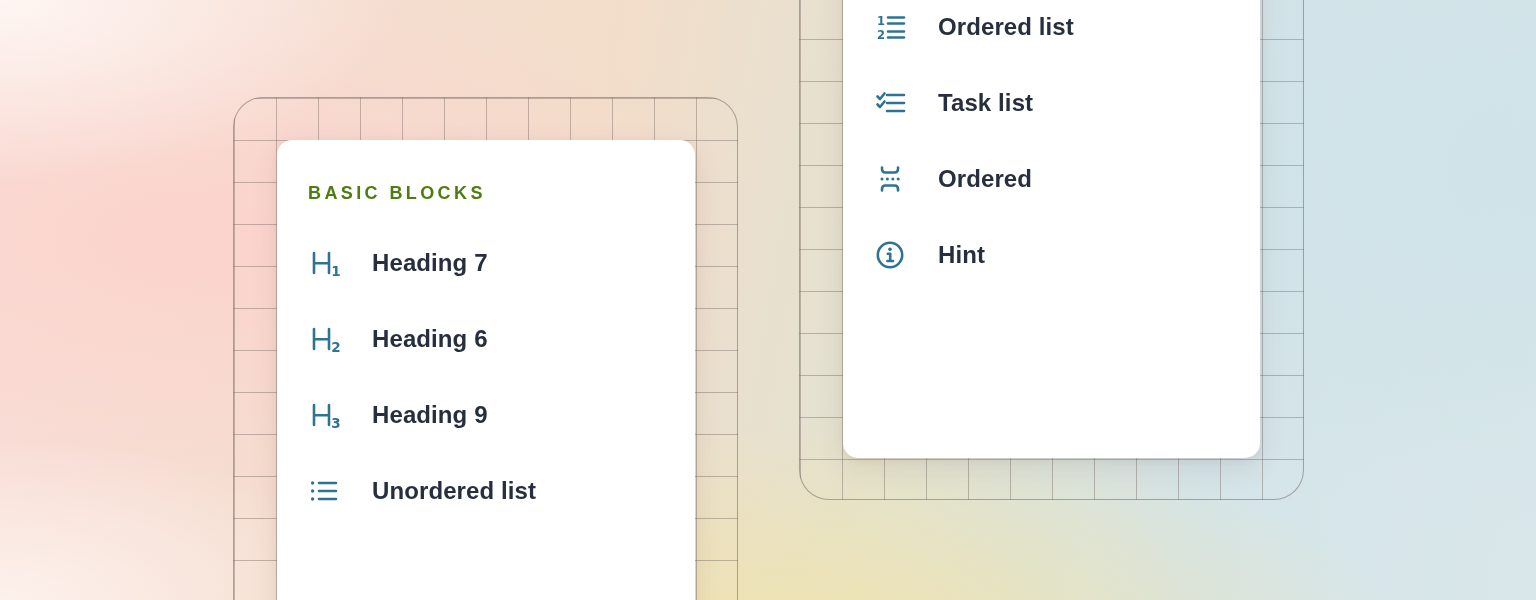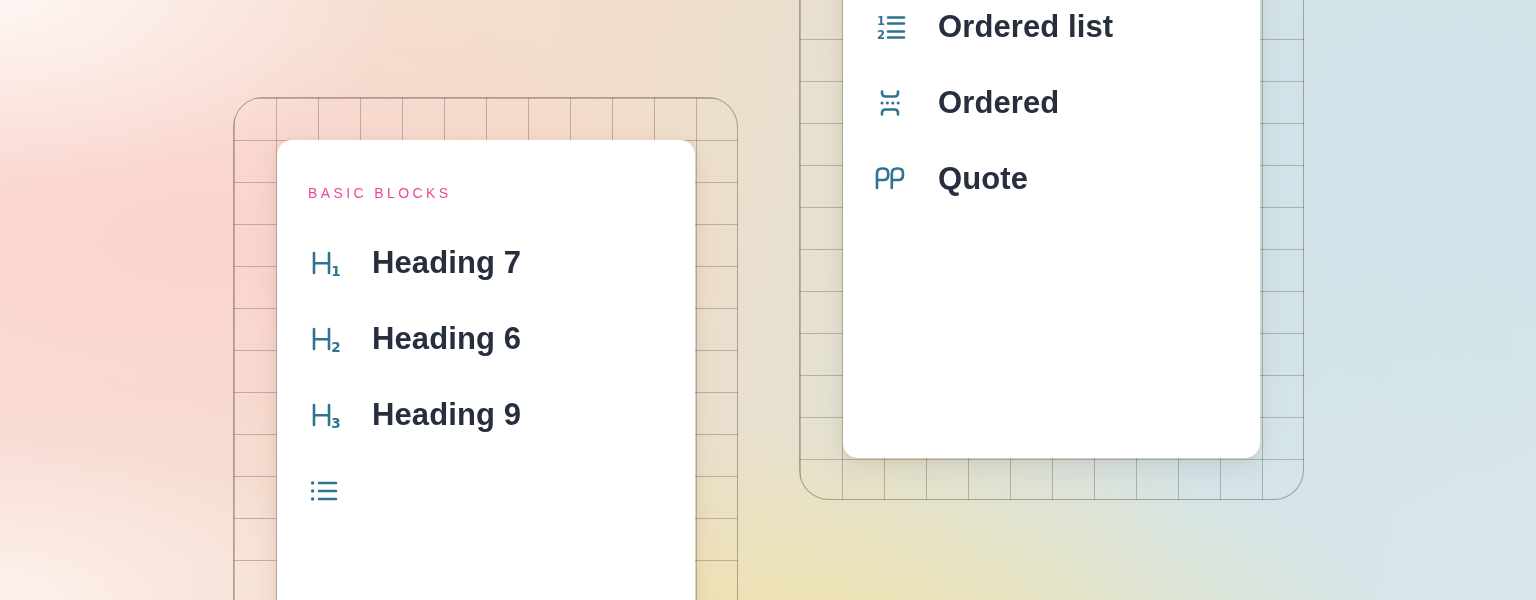--- a/index.html
+++ b/index.html
@@ -28,33 +28,33 @@
   #grid-right{left:799px;top:-46px;width:505px;height:546px;}
   .card{
     position:absolute;background:#ffffff;border-radius:15px;
     box-shadow:0 10px 28px rgba(94,62,50,.10), 0 2px 8px rgba(94,62,50,.06);
     box-sizing:border-box;z-index:2;
   }
   #card-left{left:277px;top:140px;width:418px;height:560px;}
   #card-right{left:843px;top:-62px;width:417px;height:520px;}
   .card-header{
     margin:40px 0 0 31px;
-    font-size:14px;line-height:26px;font-weight:400;
-    letter-spacing:3.4px;color:#ec4899;
+    font-size:18px;line-height:26px;font-weight:700;
+    letter-spacing:3.4px;color:#4d7c0f;
   }
   ul.menu{list-style:none;margin:0;padding:0 0 0 31px;}
   #card-left ul.menu{margin-top:19px;}
   #card-right ul.menu{padding-top:51px;}
   li.menu-item{
     height:76px;display:flex;align-items:center;cursor:pointer;
   }
   .menu-icon{width:32px;height:32px;flex:0 0 32px;margin-right:32px;display:inline-flex;}
   .menu-icon svg{width:32px;height:32px;}
   .menu-label{
-    font-size:31px;font-weight:700;color:#272f3e;letter-spacing:.1px;white-space:nowrap;
+    font-size:24px;font-weight:700;color:#272f3e;letter-spacing:.1px;white-space:nowrap;
   }
 </style>
 </head>
 <body>
 
 <div class="grid-panel" id="grid-left"></div>
 <div class="grid-panel" id="grid-right"></div>
 
 <div class="card" id="card-left">
   <div class="card-header">BASIC BLOCKS</div>
@@ -96,20 +96,21 @@
         <span class="menu-icon">
           <svg viewBox="0 0 32 32">
             <g fill="none" stroke="#2f7391" stroke-width="2.6" stroke-linecap="round" stroke-linejoin="round">
      <path d="M11,8 H28 M11,16 H28 M11,24 H28"></path>
             </g>
      <circle cx="4.6" cy="8" r="1.7" fill="#2f7391"></circle>
             <circle cx="4.6" cy="16" r="1.7" fill="#2f7391"></circle>
             <circle cx="4.6" cy="24" r="1.7" fill="#2f7391"></circle>
           </svg>
         </span>
+        <span class="menu-label">Unordered list</span>
       </li>
     </ul>
 </div>
 
 <div class="card" id="card-right">
   <ul class="menu">
       <li class="menu-item">
         <span class="menu-icon">
           <svg viewBox="0 0 32 32">
             <g fill="none" stroke="#2f7391" stroke-width="2.6" stroke-linecap="round" stroke-linejoin="round">
@@ -118,36 +119,49 @@
      <text x="3" y="13.6" font-size="11.5" font-weight="bold" fill="#2f7391" font-family="DejaVu Sans,sans-serif">1</text>
      <text x="3" y="27.6" font-size="11.5" font-weight="bold" fill="#2f7391" font-family="DejaVu Sans,sans-serif">2</text>
           </svg>
         </span>
         <span class="menu-label">Ordered list</span>
       </li>
       <li class="menu-item">
         <span class="menu-icon">
           <svg viewBox="0 0 32 32">
             <g fill="none" stroke="#2f7391" stroke-width="2.6" stroke-linecap="round" stroke-linejoin="round">
+     <path d="M13,8 H30 M13,16 H30 M13,24 H30"></path>
+     <path d="M3.5,9.5 L6,12 L10.5,6.5"></path>
+              <path d="M3.5,17.5 L6,20 L10.5,14.5"></path>
+            </g>
+          </svg>
+        </span>
+        <span class="menu-label">Task list</span>
+      </li>
+      <li class="menu-item">
+        <span class="menu-icon">
+          <svg viewBox="0 0 32 32">
+            <g fill="none" stroke="#2f7391" stroke-width="2.6" stroke-linecap="round" stroke-linejoin="round">
      <path d="M8,4.5 V6 Q8,9.5 11.5,9.5 H20.5 Q24,9.5 24,6 V4.5"></path>
      <path d="M8,27.5 V26 Q8,22.5 11.5,22.5 H20.5 Q24,22.5 24,26 V27.5"></path>
             </g>
      <circle cx="8" cy="16" r="1.5" fill="#2f7391"></circle>
             <circle cx="13.4" cy="16" r="1.5" fill="#2f7391"></circle>
             <circle cx="18.8" cy="16" r="1.5" fill="#2f7391"></circle>
             <circle cx="24.2" cy="16" r="1.5" fill="#2f7391"></circle>
           </svg>
         </span>
         <span class="menu-label">Ordered</span>
       </li>
       <li class="menu-item">
         <span class="menu-icon">
           <svg viewBox="0 0 32 32">
             <g fill="none" stroke="#2f7391" stroke-width="2.6" stroke-linecap="round" stroke-linejoin="round">
-     <path d="M3,25 V10.5 Q3,5.5 8,5.5 H9.5 Q14.2,5.5 14.2,10.5 V12 Q14.2,17 9.5,17 H3.3"></path>
-     <path d="M17.8,25 V10.5 Q17.8,5.5 22.8,5.5 H24.3 Q29,5.5 29,10.5 V12 Q29,17 24.3,17 H18.1"></path>
+     <circle cx="16" cy="16" r="12.2"></circle>
+     <path d="M13.8,14.8 H16.2 V21.8 M13.4,22 H19"></path>
             </g>
+     <circle cx="16" cy="10.2" r="1.8" fill="#2f7391"></circle>
           </svg>
         </span>
-        <span class="menu-label">Quote</span>
+        <span class="menu-label">Hint</span>
       </li>
     </ul>
 </div>
 
 </body></html>

